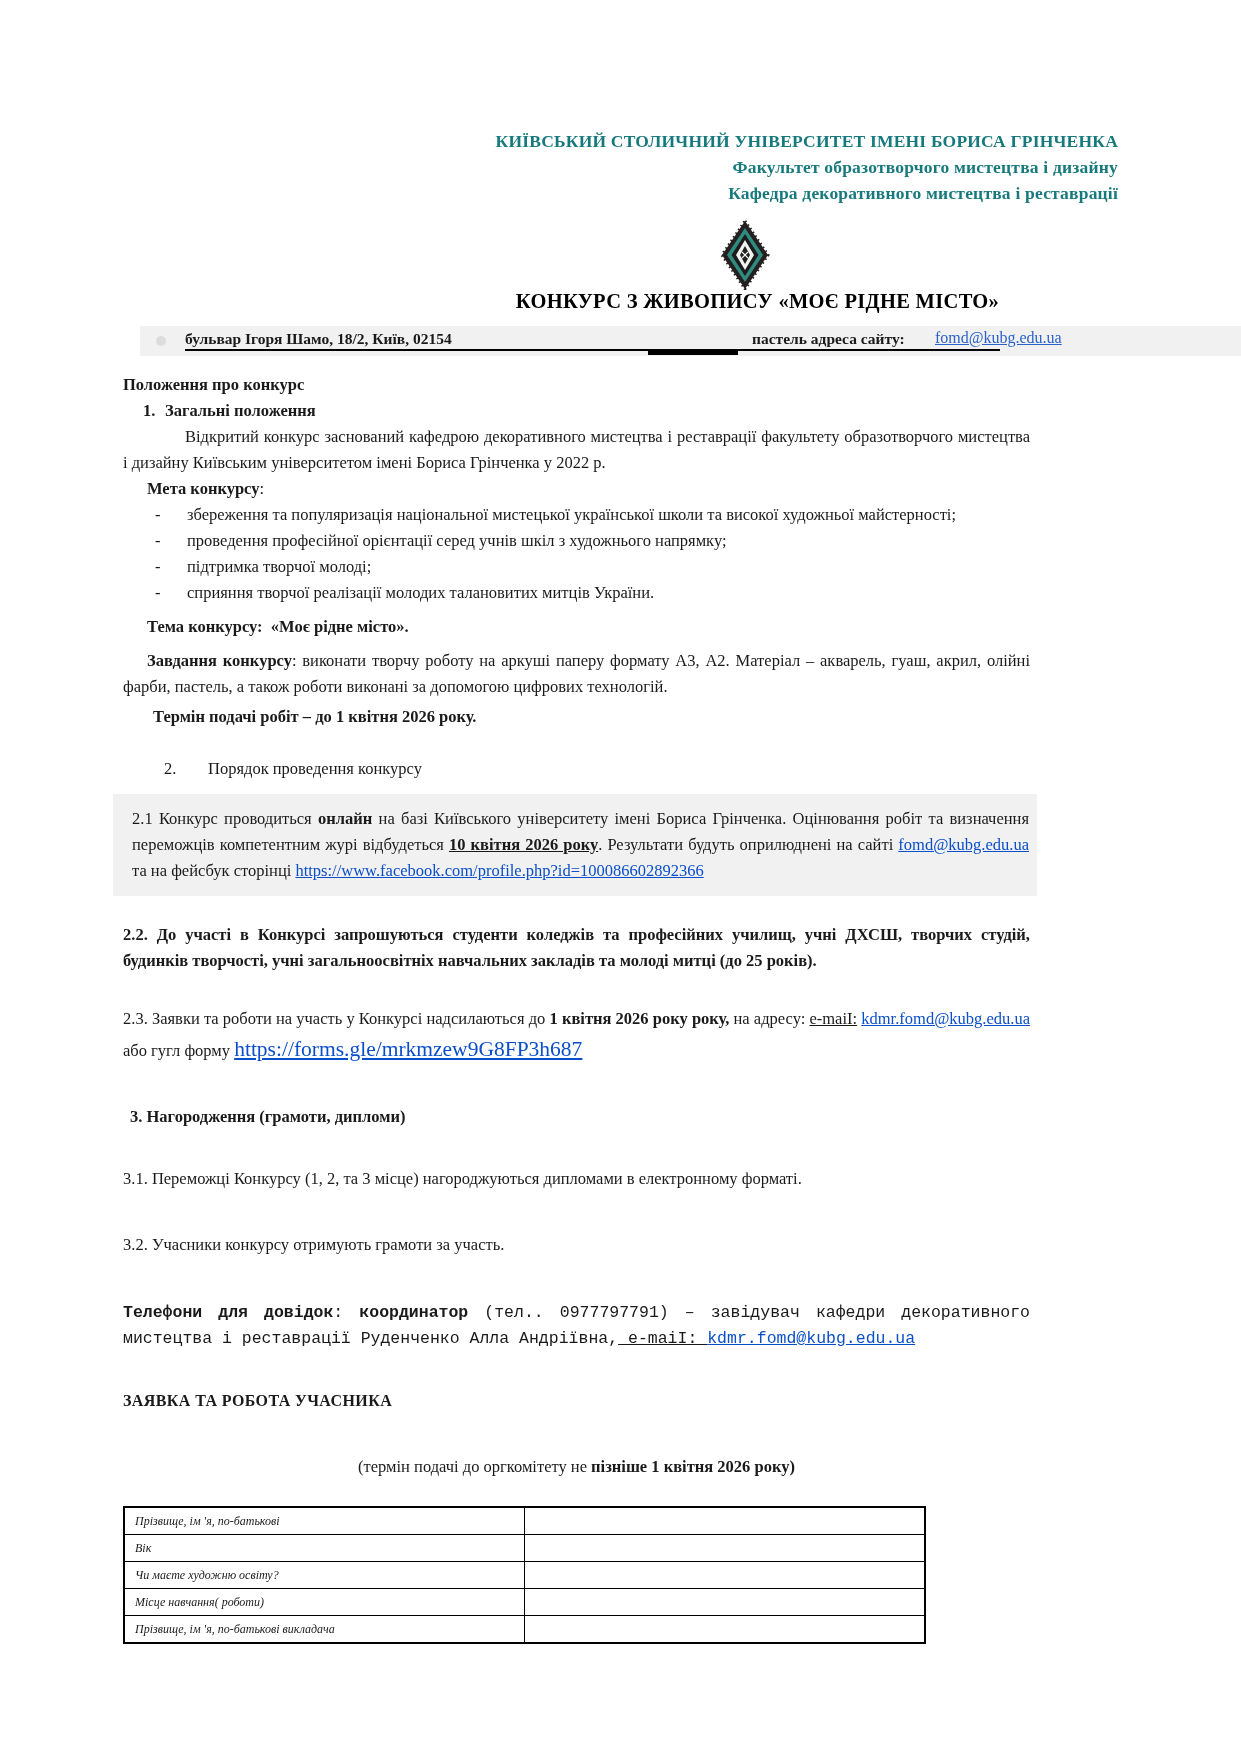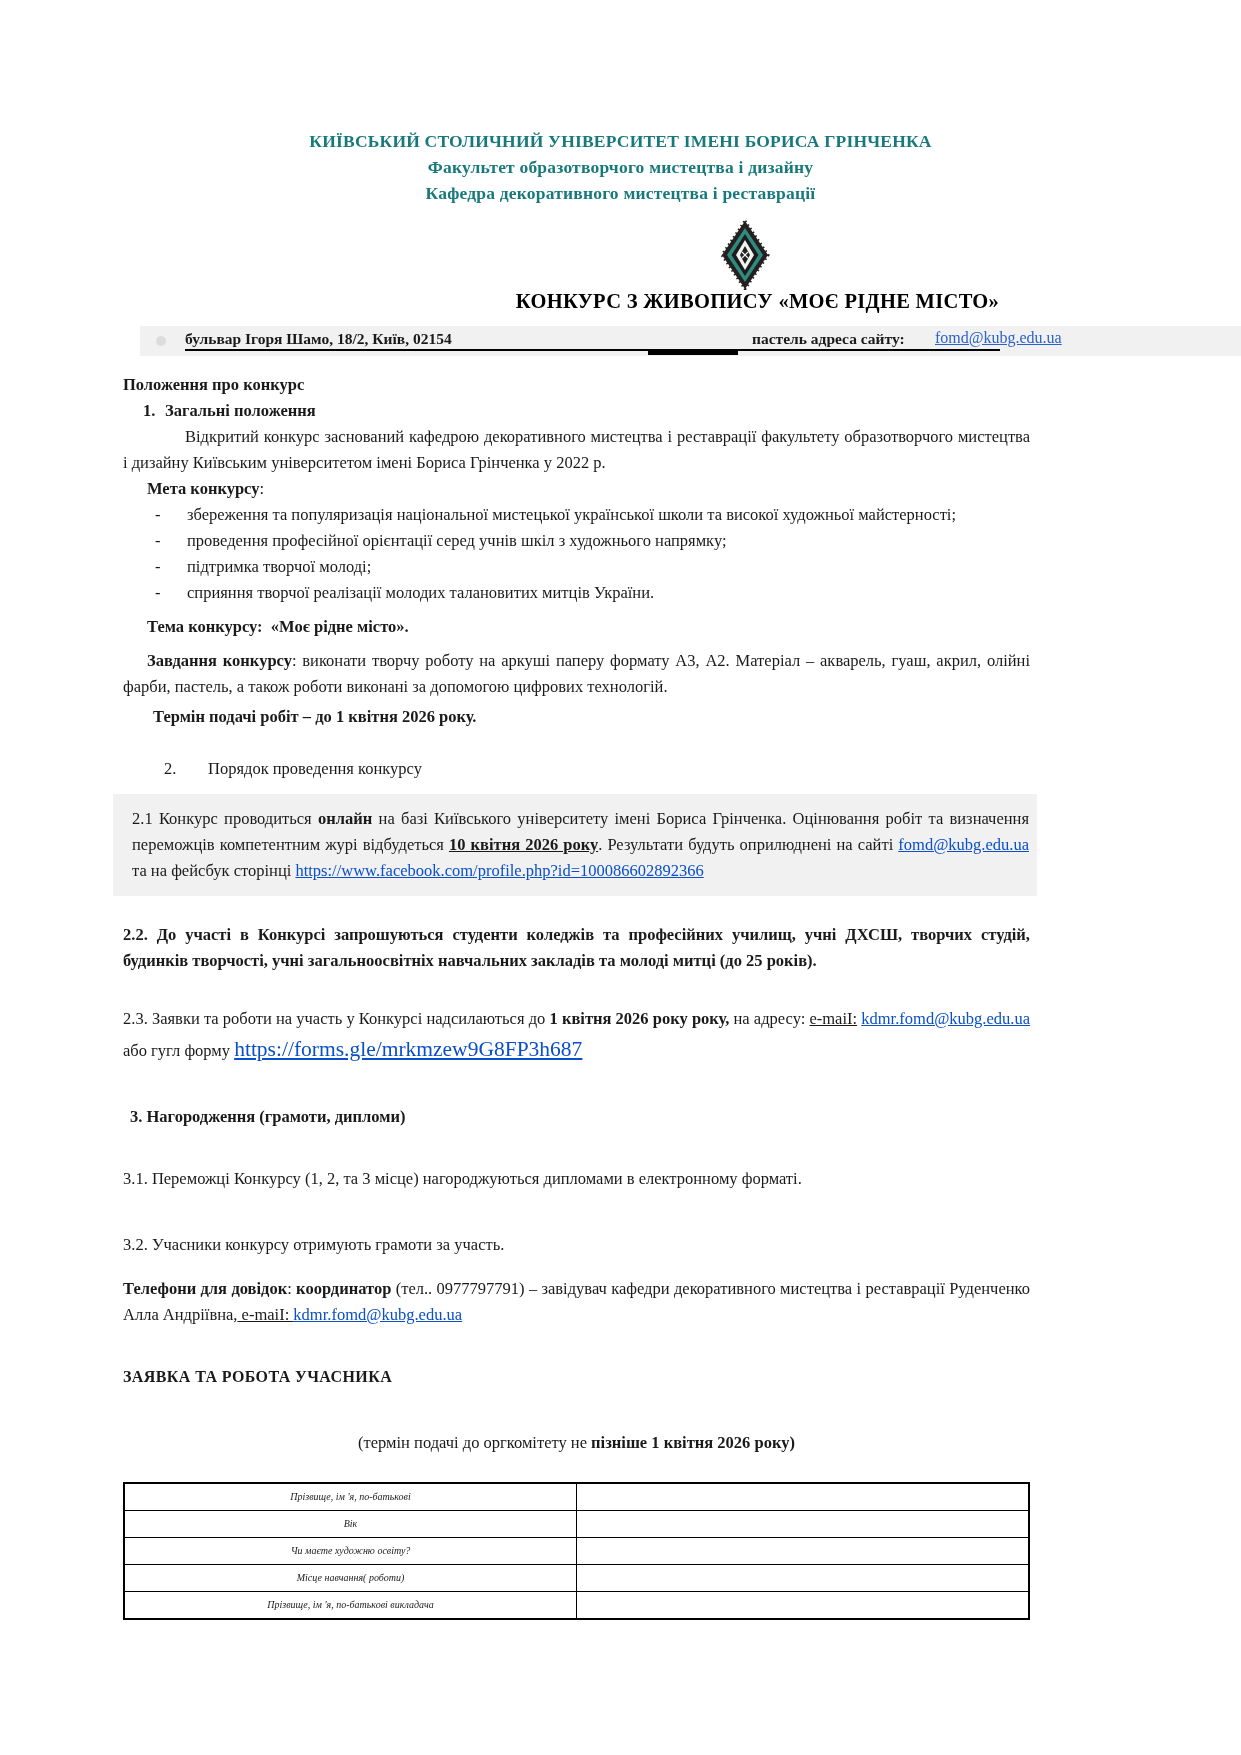--- a/index.html
+++ b/index.html
@@ -5,21 +5,21 @@
   html,body{margin:0;padding:0;background:#808080;}
   .page{
     position:relative;
     width:1241px;height:1755px;
     background:#ffffff;
     font-family:"Liberation Serif","DejaVu Serif",serif;
     color:#1a1a1a;
     overflow:hidden;
   }
   
-  .doc-header{margin:128px 123px 0 123px;text-align:center;}
+  .doc-header{margin:128px 123px 0 123px;text-align:right;}
   .doc-header div{
     font-weight:bold;font-size:17.5px;line-height:26px;color:#17797c;
     letter-spacing:.2px;
   }
   .logo-title-row{
     display:flex;align-items:center;
     margin:14px 0 0 248px;height:72px;flex-direction:column;
   }
   .logo{width:50px;height:70px;flex:0 0 auto;}
   .contest-title{
@@ -82,28 +82,27 @@
     background:#f1f1f1;padding:12px 8px 12px 19px;
     text-align:justify;
   }
   .u{text-decoration:underline;}
   .p22{margin-top:26px;font-weight:bold;}
   .p23{margin-top:30px;line-height:30px;}
   .forms-link{font-size:21.5px;}
   .s3-head{margin-top:38px;margin-left:7px;font-weight:bold;}
   .p31{margin-top:36px;}
   .p32{margin-top:40px;}
-  .contacts{margin-top:18px;}
+  .contacts{margin-top:42px;font-family:Liberation Mono, monospace;}
   .app-title{margin-top:36px;font-weight:bold;font-size:16px;letter-spacing:.4px;}
   .deadline-note{margin-top:40px;text-align:center;}
   
   .app-table{
-    margin-top:26px;width:907px;border-collapse:collapse;
-    font-size:10px;
-    text-align:center;
+    margin-top:26px;width:803px;border-collapse:collapse;
+    font-size:12px;
   }
   .app-table td{
     border:1px solid #000;height:26px;padding:0 10px;vertical-align:middle;
   }
   .app-table{border:2px solid #000;}
   .app-table td.lbl{width:50%;font-style:italic;}
   .app-table td.val{width:50%;}
 </style>
 </head>
 <body>

